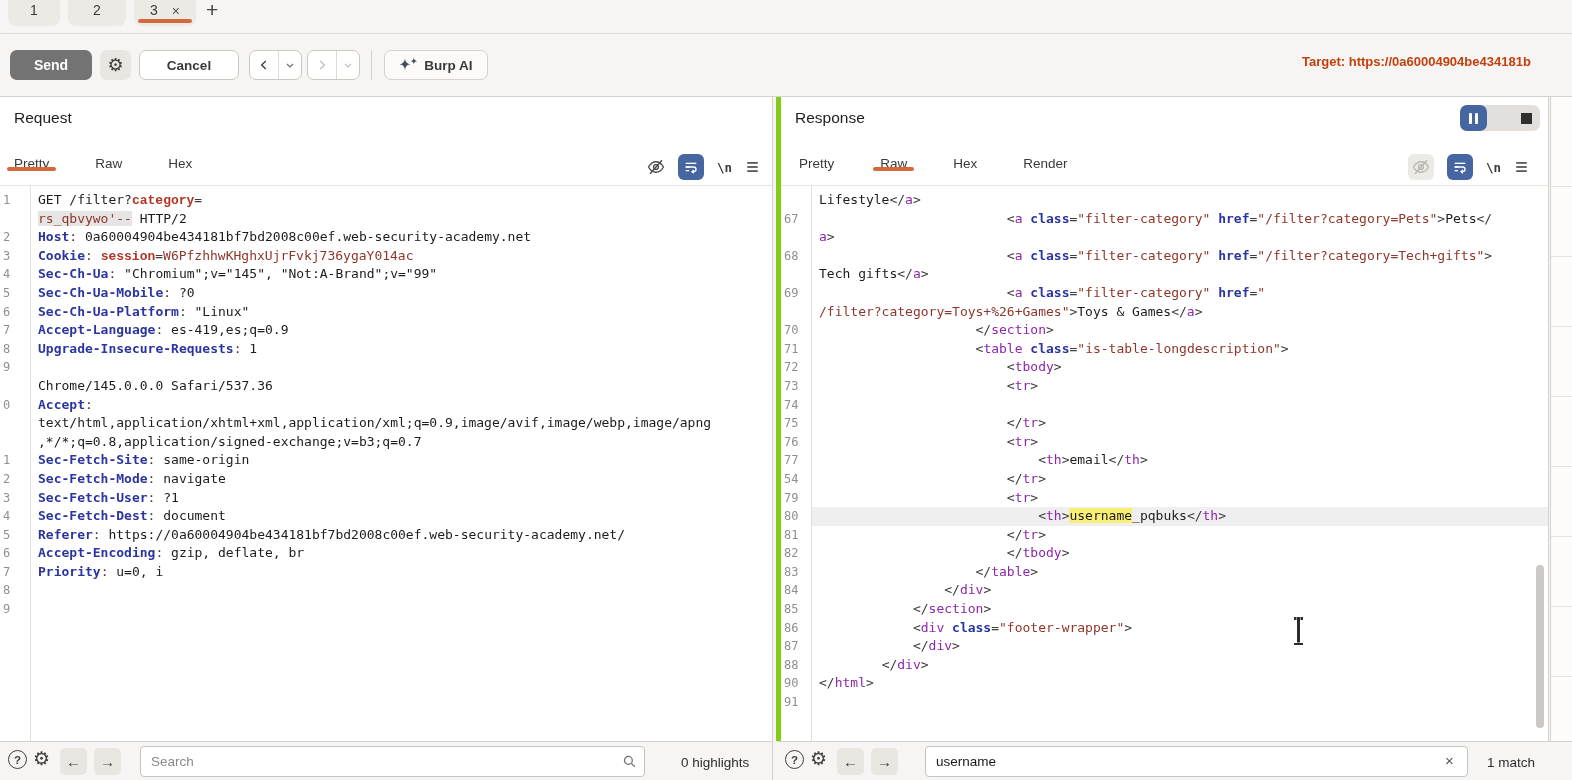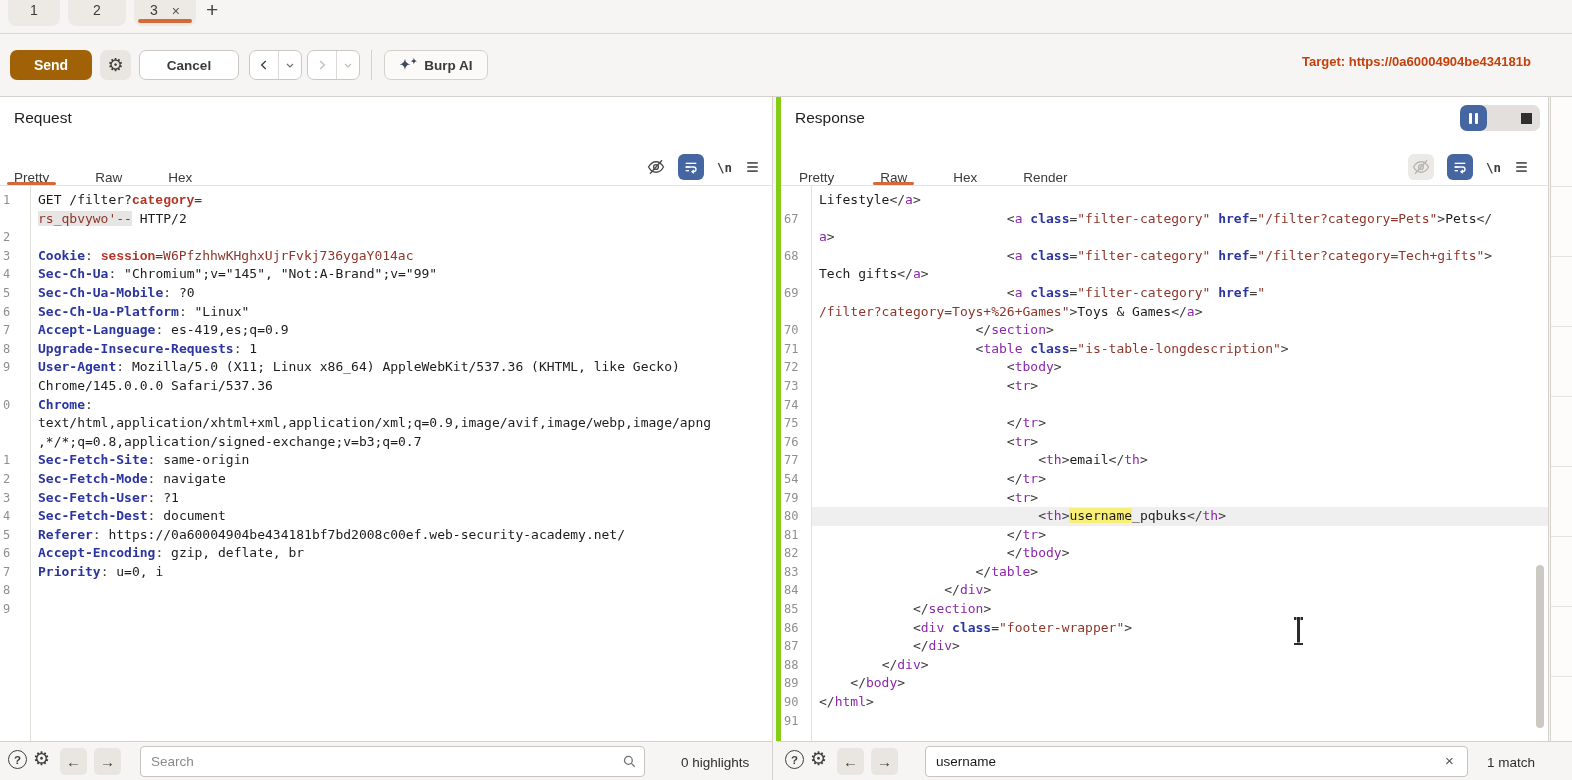--- a/index.html
+++ b/index.html
@@ -9,41 +9,41 @@
   .tabstrip{position:absolute;left:0;top:0;width:100%;height:33px;background:#f7f5f3;border-bottom:1px solid #dcd8d3;}
   .rtab{position:absolute;top:-18px;height:44px;background:#edeae6;border-radius:8px;color:#3a3a3a;font-size:14px;display:flex;align-items:flex-end;justify-content:center;gap:14px;padding-bottom:8px;box-sizing:border-box;}
   .rtab .close{color:#555;font-size:14px;line-height:1;}
   .rtab .ul{position:absolute;left:4px;right:4px;bottom:3px;height:4.5px;background:#d4693a;border-radius:2px;display:none;}
   .rtab.active .ul{display:block;}
   .tab-add{position:absolute;left:206px;top:0px;font-size:21px;color:#444;line-height:20px;}
 
   
   .toolbar{position:absolute;left:0;top:34px;width:100%;height:62px;background:#f7f5f3;border-bottom:1px solid #d5d1cc;}
   .toolbar>*{position:absolute;top:16px;height:30px;box-sizing:border-box;}
-  .btn-send{left:10px;width:82px;background:#a16207;border:none;border-radius:7px;color:#fff;font-weight:bold;font-size:14px;font-family:inherit;}
+  .btn-send{left:10px;width:82px;background:#737373;border:none;border-radius:7px;color:#fff;font-weight:bold;font-size:14px;font-family:inherit;}
   .btn-gear{left:100px;width:31px;background:#e9e5e1;border:none;border-radius:7px;font-size:18px;color:#3f3f3f;display:flex;align-items:center;justify-content:center;padding:0;}
   .btn-cancel{left:139px;width:100px;background:#fff;border:1px solid #cbc7c1;border-radius:7px;color:#3a3a3a;font-weight:bold;font-size:13.5px;font-family:inherit;}
   .splitbtn{display:flex;background:#fff;border:1px solid #cbc7c1;border-radius:7px;overflow:hidden;}
   .splitbtn .cell{display:flex;align-items:center;justify-content:center;}
   .splitbtn .cell.main{width:28px;border-right:1px solid #ddd9d4;}
   .splitbtn .cell.dd{width:22px;}
   .sb-back{left:249px;}
   .sb-fwd{left:307px;}
   .tb-div{left:371px;width:1px;background:#d5d1cc;}
   .btn-ai{left:384px;width:104px;background:#fbfaf9;border:1px solid #d5d1cc;border-radius:7px;display:flex;align-items:center;justify-content:center;gap:7px;font-size:13.5px;font-weight:bold;color:#3a3a3a;font-family:inherit;}
   .sparkle{color:#3d4a5f;font-size:13px;position:relative;top:-1px;}
   .sparkle small{font-size:8px;vertical-align:top;}
   .target{left:1302px;top:20px;font-size:13px;font-weight:bold;color:#c2410c;white-space:nowrap;height:auto;}
 
   
   .panel{position:absolute;top:97px;height:644px;background:#fff;}
   .panel.req{left:0;width:772px;border-right:1px solid #d5d1cc;}
   .panel.resp{left:776px;width:773px;border-left:5px solid #84cc16;border-right:1px solid #d5d1cc;box-sizing:border-box;}
   .ptitle{position:absolute;left:14px;top:12px;font-size:15.5px;font-weight:normal;color:#1f1f1f;}
-  .ptabs{position:absolute;left:0;top:44px;height:44px;right:0;border-bottom:1px solid #e6e3df;display:flex;align-items:flex-end;gap:32px;padding-left:7px;}
+  .ptabs{position:absolute;left:0;top:44px;height:44px;right:0;border-bottom:1px solid #e6e3df;display:flex;align-items:center;gap:32px;padding-left:7px;}
   .panel.resp .ptabs{padding-left:11px;}
   .ptab{position:relative;display:flex;align-items:center;font-size:13.5px;color:#3a3a3a;padding:0 7px;}
   .ptab.active::after{content:"";position:absolute;left:0;right:0;bottom:0;height:3.5px;background:#d4693a;border-radius:2px;}
   .picons{position:absolute;top:57px;right:12px;display:flex;gap:13px;align-items:center;height:26px;}
   .panel.resp .picons{right:19px;}
   .ic{display:flex;align-items:center;justify-content:center;color:#4a4a4a;}
   .ic.boxed{width:26px;height:26px;border-radius:6px;background:#eceae7;color:#b8b5b1;}
   .ic.bluebox{width:26px;height:26px;border-radius:6px;background:#4566a1;color:#fff;}
   .ic.nl{font-family:"DejaVu Sans Mono",monospace;font-size:12.5px;font-weight:bold;color:#3a3a3a;}
   .seg3{position:absolute;top:8px;right:8px;width:80px;height:26px;background:#e2dfdc;border-radius:7px;display:flex;align-items:center;}
@@ -179,30 +179,30 @@
             <line x1="3" y1="12" x2="21" y2="12" stroke="#3a3a3a" stroke-width="2.6"></line>
             <line x1="3" y1="19" x2="21" y2="19" stroke="#3a3a3a" stroke-width="2.6"></line>
           </svg>
       </span>
     </div>
     <div class="editor">
       <div class="gutline"></div>
       <div id="req-code">
           <div class="code-row"><span class="ln">1</span><span class="code"><span class="c-p">GET /filter?</span><span class="c-k">category</span><span class="c-b">=</span></span></div>
           <div class="code-row"><span class="ln"></span><span class="code"><span class="c-v sel">rs_qbvywo'--</span><span class="c-p"> HTTP/2</span></span></div>
-          <div class="code-row"><span class="ln">2</span></div>
+          <div class="code-row"><span class="ln">2</span><span class="code"><span class="c-h">Host</span><span class="c-b">:</span><span class="c-p"> 0a60004904be434181bf7bd2008c00ef.web-security-academy.net</span></span></div>
           <div class="code-row"><span class="ln">3</span><span class="code"><span class="c-h">Cookie</span><span class="c-b">:</span><span class="c-p"> </span><span class="c-k">session</span><span class="c-b">=</span><span class="c-v">W6PfzhhwKHghxUjrFvkj736ygaY014ac</span></span></div>
           <div class="code-row"><span class="ln">4</span><span class="code"><span class="c-h">Sec-Ch-Ua</span><span class="c-b">:</span><span class="c-p"> "Chromium";v="145", "Not:A-Brand";v="99"</span></span></div>
           <div class="code-row"><span class="ln">5</span><span class="code"><span class="c-h">Sec-Ch-Ua-Mobile</span><span class="c-b">:</span><span class="c-p"> ?0</span></span></div>
           <div class="code-row"><span class="ln">6</span><span class="code"><span class="c-h">Sec-Ch-Ua-Platform</span><span class="c-b">:</span><span class="c-p"> "Linux"</span></span></div>
           <div class="code-row"><span class="ln">7</span><span class="code"><span class="c-h">Accept-Language</span><span class="c-b">:</span><span class="c-p"> es-419,es;q=0.9</span></span></div>
           <div class="code-row"><span class="ln">8</span><span class="code"><span class="c-h">Upgrade-Insecure-Requests</span><span class="c-b">:</span><span class="c-p"> 1</span></span></div>
-          <div class="code-row"><span class="ln">9</span><span class="code"><span class="c-h">User-Agent</span><span class="c-b">:</span><span class="c-p"> Mozilla/5.0 (X11; Linux x86_64) AppleWebKit/537.36 (KHTML, like Gecko)</span></span></div>
+          <div class="code-row"><span class="ln">9</span></div>
           <div class="code-row"><span class="ln"></span><span class="code"><span class="c-p">Chrome/145.0.0.0 Safari/537.36</span></span></div>
-          <div class="code-row"><span class="ln">0</span><span class="code"><span class="c-h">Chrome</span><span class="c-b">:</span></span></div>
+          <div class="code-row"><span class="ln">0</span><span class="code"><span class="c-h">Accept</span><span class="c-b">:</span></span></div>
           <div class="code-row"><span class="ln"></span><span class="code"><span class="c-p">text/html,application/xhtml+xml,application/xml;q=0.9,image/avif,image/webp,image/apng</span></span></div>
           <div class="code-row"><span class="ln"></span><span class="code"><span class="c-p">,*/*;q=0.8,application/signed-exchange;v=b3;q=0.7</span></span></div>
           <div class="code-row"><span class="ln">1</span><span class="code"><span class="c-h">Sec-Fetch-Site</span><span class="c-b">:</span><span class="c-p"> same-origin</span></span></div>
           <div class="code-row"><span class="ln">2</span><span class="code"><span class="c-h">Sec-Fetch-Mode</span><span class="c-b">:</span><span class="c-p"> navigate</span></span></div>
           <div class="code-row"><span class="ln">3</span><span class="code"><span class="c-h">Sec-Fetch-User</span><span class="c-b">:</span><span class="c-p"> ?1</span></span></div>
           <div class="code-row"><span class="ln">4</span><span class="code"><span class="c-h">Sec-Fetch-Dest</span><span class="c-b">:</span><span class="c-p"> document</span></span></div>
           <div class="code-row"><span class="ln">5</span><span class="code"><span class="c-h">Referer</span><span class="c-b">:</span><span class="c-p"> https://0a60004904be434181bf7bd2008c00ef.web-security-academy.net/</span></span></div>
           <div class="code-row"><span class="ln">6</span><span class="code"><span class="c-h">Accept-Encoding</span><span class="c-b">:</span><span class="c-p"> gzip, deflate, br</span></span></div>
           <div class="code-row"><span class="ln">7</span><span class="code"><span class="c-h">Priority</span><span class="c-b">:</span><span class="c-p"> u=0, i</span></span></div>
           <div class="code-row"><span class="ln">8</span><span class="code"></span></div>
@@ -279,21 +279,20 @@
           <div class="code-row"><span class="ln">79</span><span class="code"><span class="c-p">                        </span><span class="c-b">&lt;</span><span class="c-t">tr</span><span class="c-b">&gt;</span></span></div>
           <div class="code-row bg-row"><span class="ln">80</span><span class="code"><span class="c-p">                            </span><span class="c-b">&lt;</span><span class="c-t">th</span><span class="c-b">&gt;</span><span class="c-hl">username</span><span class="c-x">_pqbuks</span><span class="c-b">&lt;/</span><span class="c-t">th</span><span class="c-b">&gt;</span></span></div>
           <div class="code-row"><span class="ln">81</span><span class="code"><span class="c-p">                        </span><span class="c-b">&lt;/</span><span class="c-t">tr</span><span class="c-b">&gt;</span></span></div>
           <div class="code-row"><span class="ln">82</span><span class="code"><span class="c-p">                        </span><span class="c-b">&lt;/</span><span class="c-t">tbody</span><span class="c-b">&gt;</span></span></div>
           <div class="code-row"><span class="ln">83</span><span class="code"><span class="c-p">                    </span><span class="c-b">&lt;/</span><span class="c-t">table</span><span class="c-b">&gt;</span></span></div>
           <div class="code-row"><span class="ln">84</span><span class="code"><span class="c-p">                </span><span class="c-b">&lt;/</span><span class="c-t">div</span><span class="c-b">&gt;</span></span></div>
           <div class="code-row"><span class="ln">85</span><span class="code"><span class="c-p">            </span><span class="c-b">&lt;/</span><span class="c-t">section</span><span class="c-b">&gt;</span></span></div>
           <div class="code-row"><span class="ln">86</span><span class="code"><span class="c-p">            </span><span class="c-b">&lt;</span><span class="c-t">div</span><span class="c-p"> </span><span class="c-a">class</span><span class="c-b">=</span><span class="c-v">"footer-wrapper"</span><span class="c-b">&gt;</span></span></div>
           <div class="code-row"><span class="ln">87</span><span class="code"><span class="c-p">            </span><span class="c-b">&lt;/</span><span class="c-t">div</span><span class="c-b">&gt;</span></span></div>
           <div class="code-row"><span class="ln">88</span><span class="code"><span class="c-p">        </span><span class="c-b">&lt;/</span><span class="c-t">div</span><span class="c-b">&gt;</span></span></div>
-          <div class="code-row"><span class="ln">89</span><span class="code"><span class="c-p">    </span><span class="c-b">&lt;/</span><span class="c-t">body</span><span class="c-b">&gt;</span></span></div>
           <div class="code-row"><span class="ln">90</span><span class="code"><span class="c-b">&lt;/</span><span class="c-t">html</span><span class="c-b">&gt;</span></span></div>
           <div class="code-row"><span class="ln">91</span><span class="code"></span></div>
         </div>
     </div>
     <div class="vsb"></div>
   </div>
 
   <div class="rstrip"></div>
 
   <div class="bbar left">

